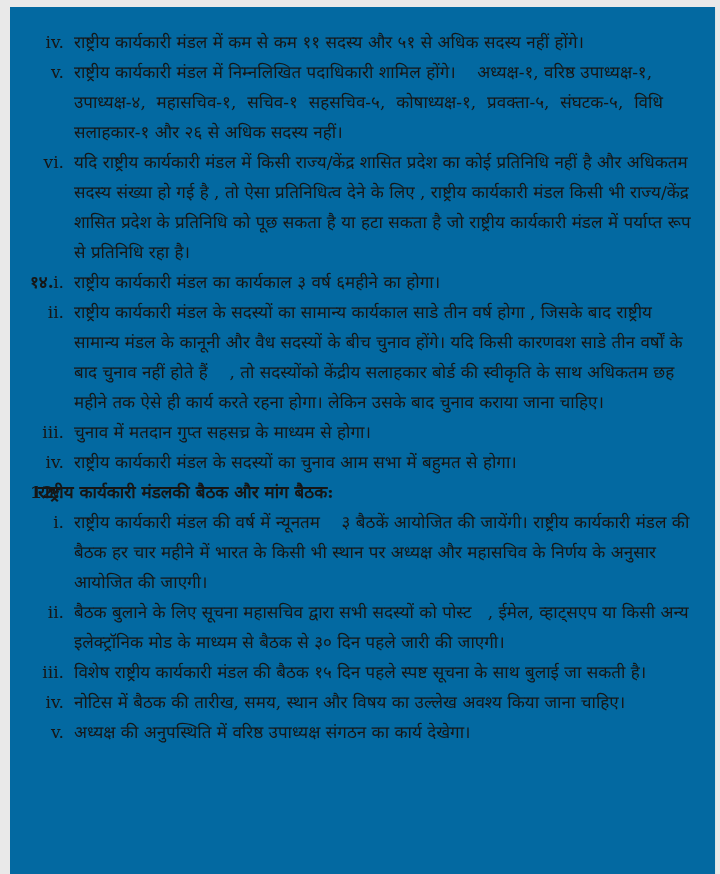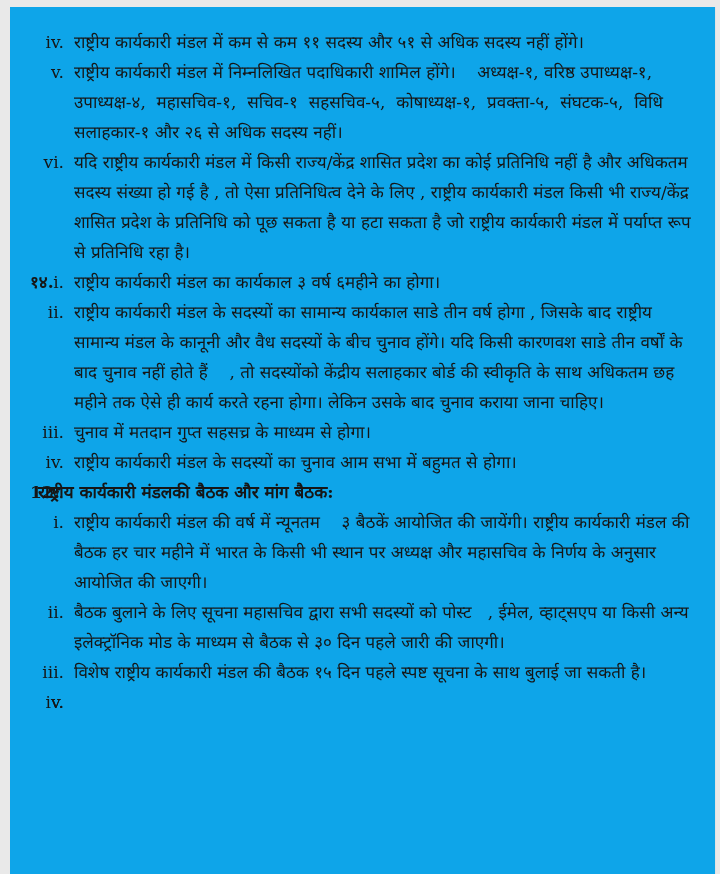--- a/index.html
+++ b/index.html
@@ -11,21 +11,21 @@
     overflow: hidden;
     font-family: "DejaVu Serif", "Liberation Serif", serif;
   }
   .scan-page {
     position: absolute;
     left: 10px;
     top: 7px;
     width: 706px;
     height: 867px;
     box-sizing: border-box;
-    background: #0ea5e9;
+    background: #0369a1;
     border-right: 1px solid #e2e2e2;
     padding: 20px 16px 0 0;
     color: #161616;
   }
   .doc {
     font-size: 17px;
     line-height: 30px;
     text-align: left;
   }
   .list-item {
@@ -110,19 +110,21 @@
     <div class="list-item">
       <span class="marker">ii.</span>
       <span class="item-text">बैठक बुलाने के लिए सूचना महासचिव द्वारा सभी सदस्यों को पोस्ट   , ईमेल, व्हाट्सएप या किसी अन्य इलेक्ट्रॉनिक मोड के माध्यम से बैठक से ३० दिन पहले जारी की जाएगी।</span>
     </div>
     <div class="list-item">
       <span class="marker">iii.</span>
       <span class="item-text">विशेष राष्ट्रीय कार्यकारी मंडल की बैठक १५ दिन पहले स्पष्ट सूचना के साथ बुलाई जा सकती है।</span>
     </div>
     <div class="list-item">
       <span class="marker">iv.</span>
+      <span class="item-text">नोटिस में बैठक की तारीख, समय, स्थान और विषय का उल्लेख अवश्य किया जाना चाहिए।</span>
     </div>
     <div class="list-item">
       <span class="marker">v.</span>
+      <span class="item-text">अध्यक्ष की अनुपस्थिति में वरिष्ठ उपाध्यक्ष संगठन का कार्य देखेगा।</span>
     </div>
 
   </div>
 </div>
 
 </body></html>

